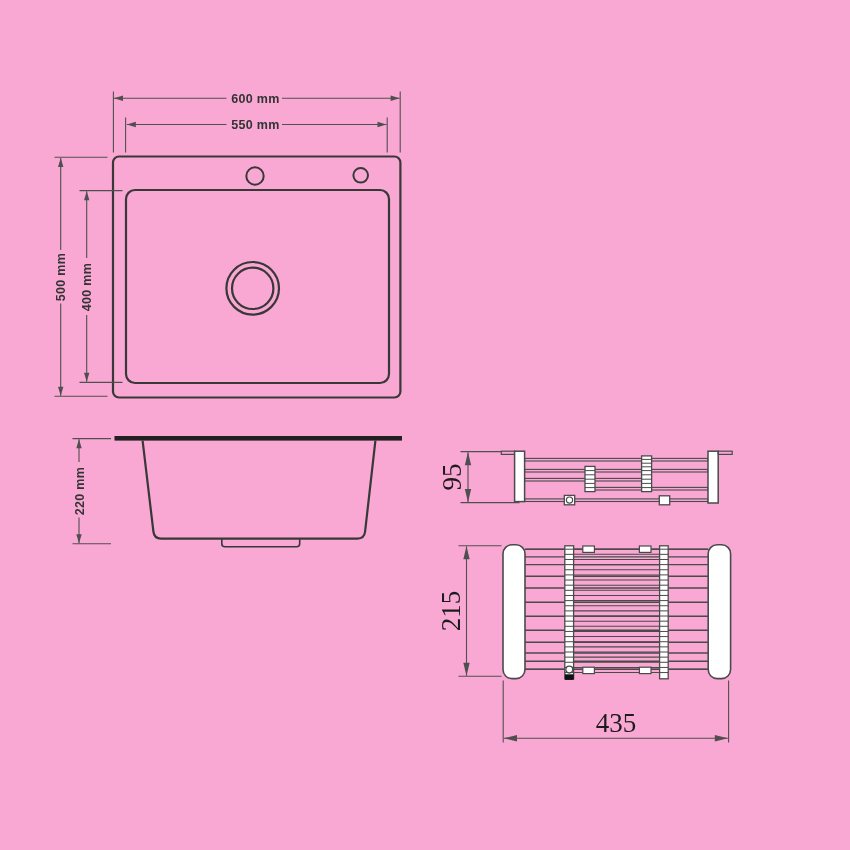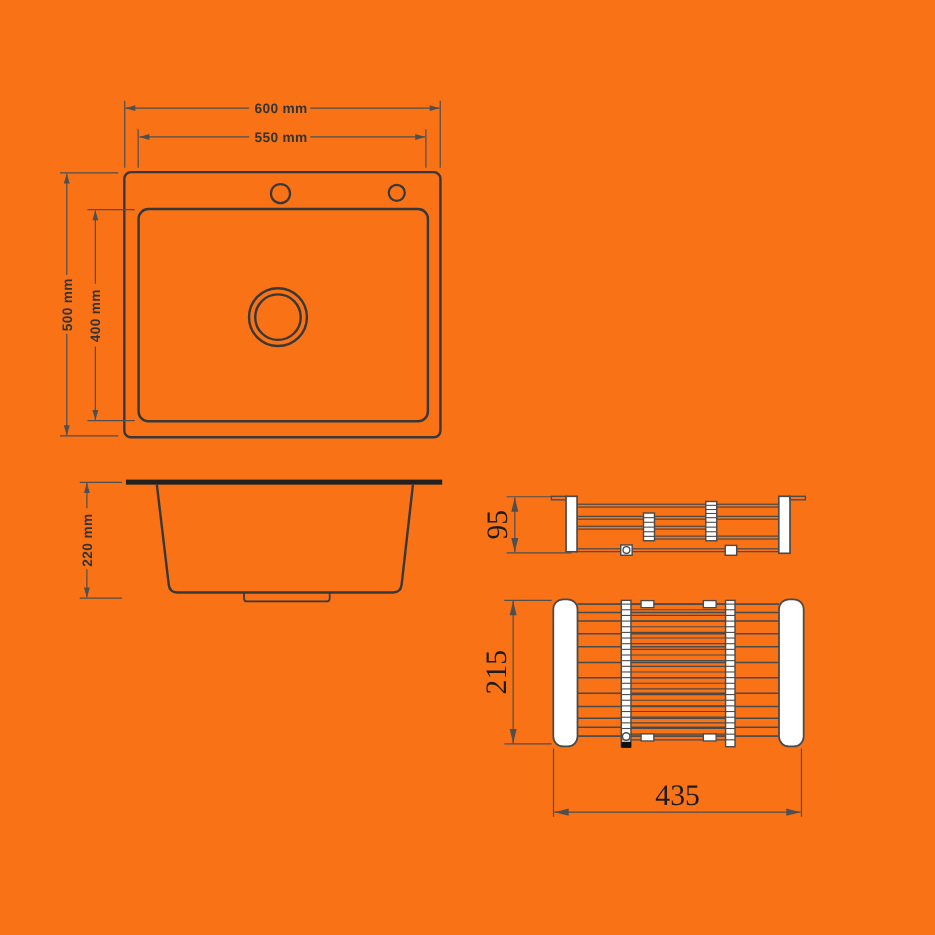--- a/index.html
+++ b/index.html
@@ -1,20 +1,20 @@
 <!DOCTYPE html>
 <html style="--sink-line: #383838; --rack-line: #4a4a4a; --dim-line: #4f4f4f; --text-sans: #333333; --text-serif: #1c1c1c; --bar-fill: #212121;"><head>
 <meta charset="utf-8">
 <style>
   :root{
     --sink-line:#383838; --rack-line:#4a4a4a; --dim-line:#4f4f4f;
     --text-sans:#333333; --text-serif:#1c1c1c; --bar-fill:#212121;
   }
   html,body{margin:0;padding:0;background:#ffffff;}
-  .page{width:850px;height:850px;background:#f97316;position:relative;}
+  .page{width:850px;height:850px;background:#f9a8d4;position:relative;}
   svg{display:block;}
   .sink-stroke{stroke:var(--sink-line);fill:none;}
   .rack-stroke{stroke:var(--rack-line);fill:none;}
   .rack-fill{stroke:var(--rack-line);fill:#ffffff;}
   .dim{stroke:var(--dim-line);stroke-width:1.1;fill:none;}
   .arrow{fill:var(--dim-line);stroke:none;}
   .lbl-sans{font-family:"Liberation Sans",sans-serif;font-size:12.5px;font-weight:700;
             fill:var(--text-sans);letter-spacing:.3px;}
   .lbl-serif{font-family:"Liberation Serif",serif;font-size:27px;fill:var(--text-serif);}
   .bar{fill:var(--bar-fill);stroke:none;}

